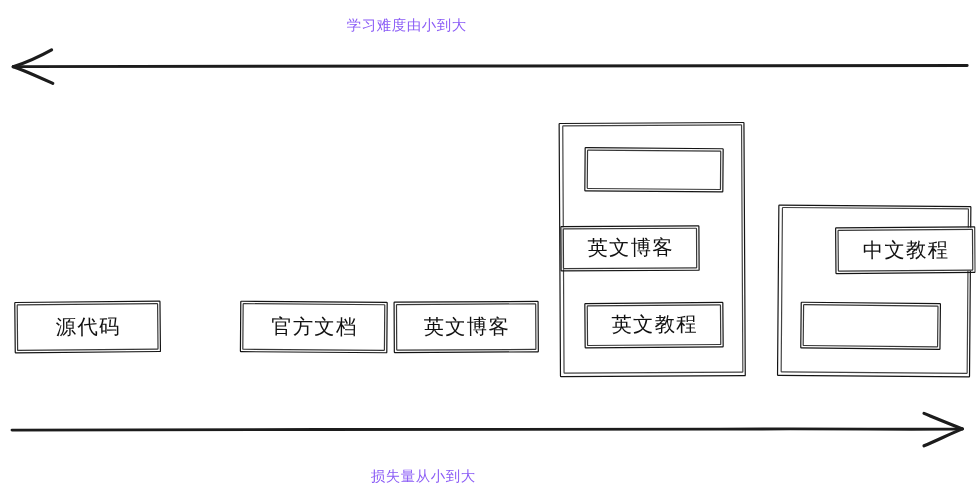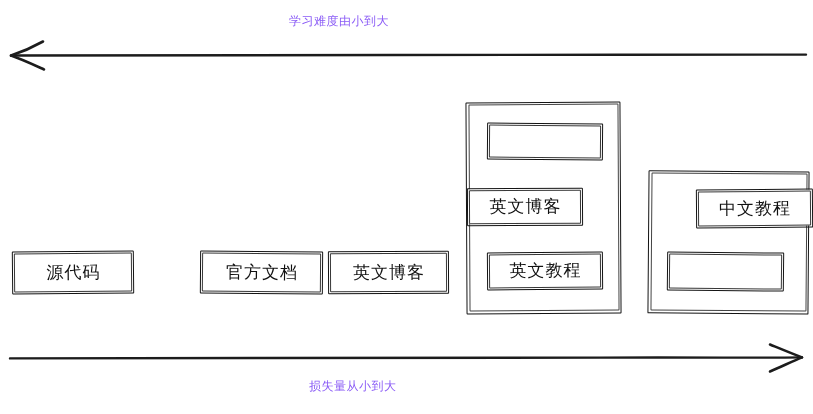--- a/index.html
+++ b/index.html
@@ -29,21 +29,21 @@
   .axis-label {
     position: absolute;
     font-size: 12px;
     line-height: 20px;
     letter-spacing: 0.5px;
     color: #8b5cf6;
     white-space: nowrap;
     user-select: none;
   }
   #top-axis-label { left: 289px; top: 11px; }
-  #bottom-axis-label { left: 309px; top: 377px; font-family: Liberation Mono, monospace; }
+  #bottom-axis-label { left: 309px; top: 387px; }
 
   .node {
     position: absolute;
     display: flex;
     align-items: center;
     justify-content: center;
     box-sizing: border-box;
     background: #ffffff;
     font-size: 17px;
     letter-spacing: 1px;

